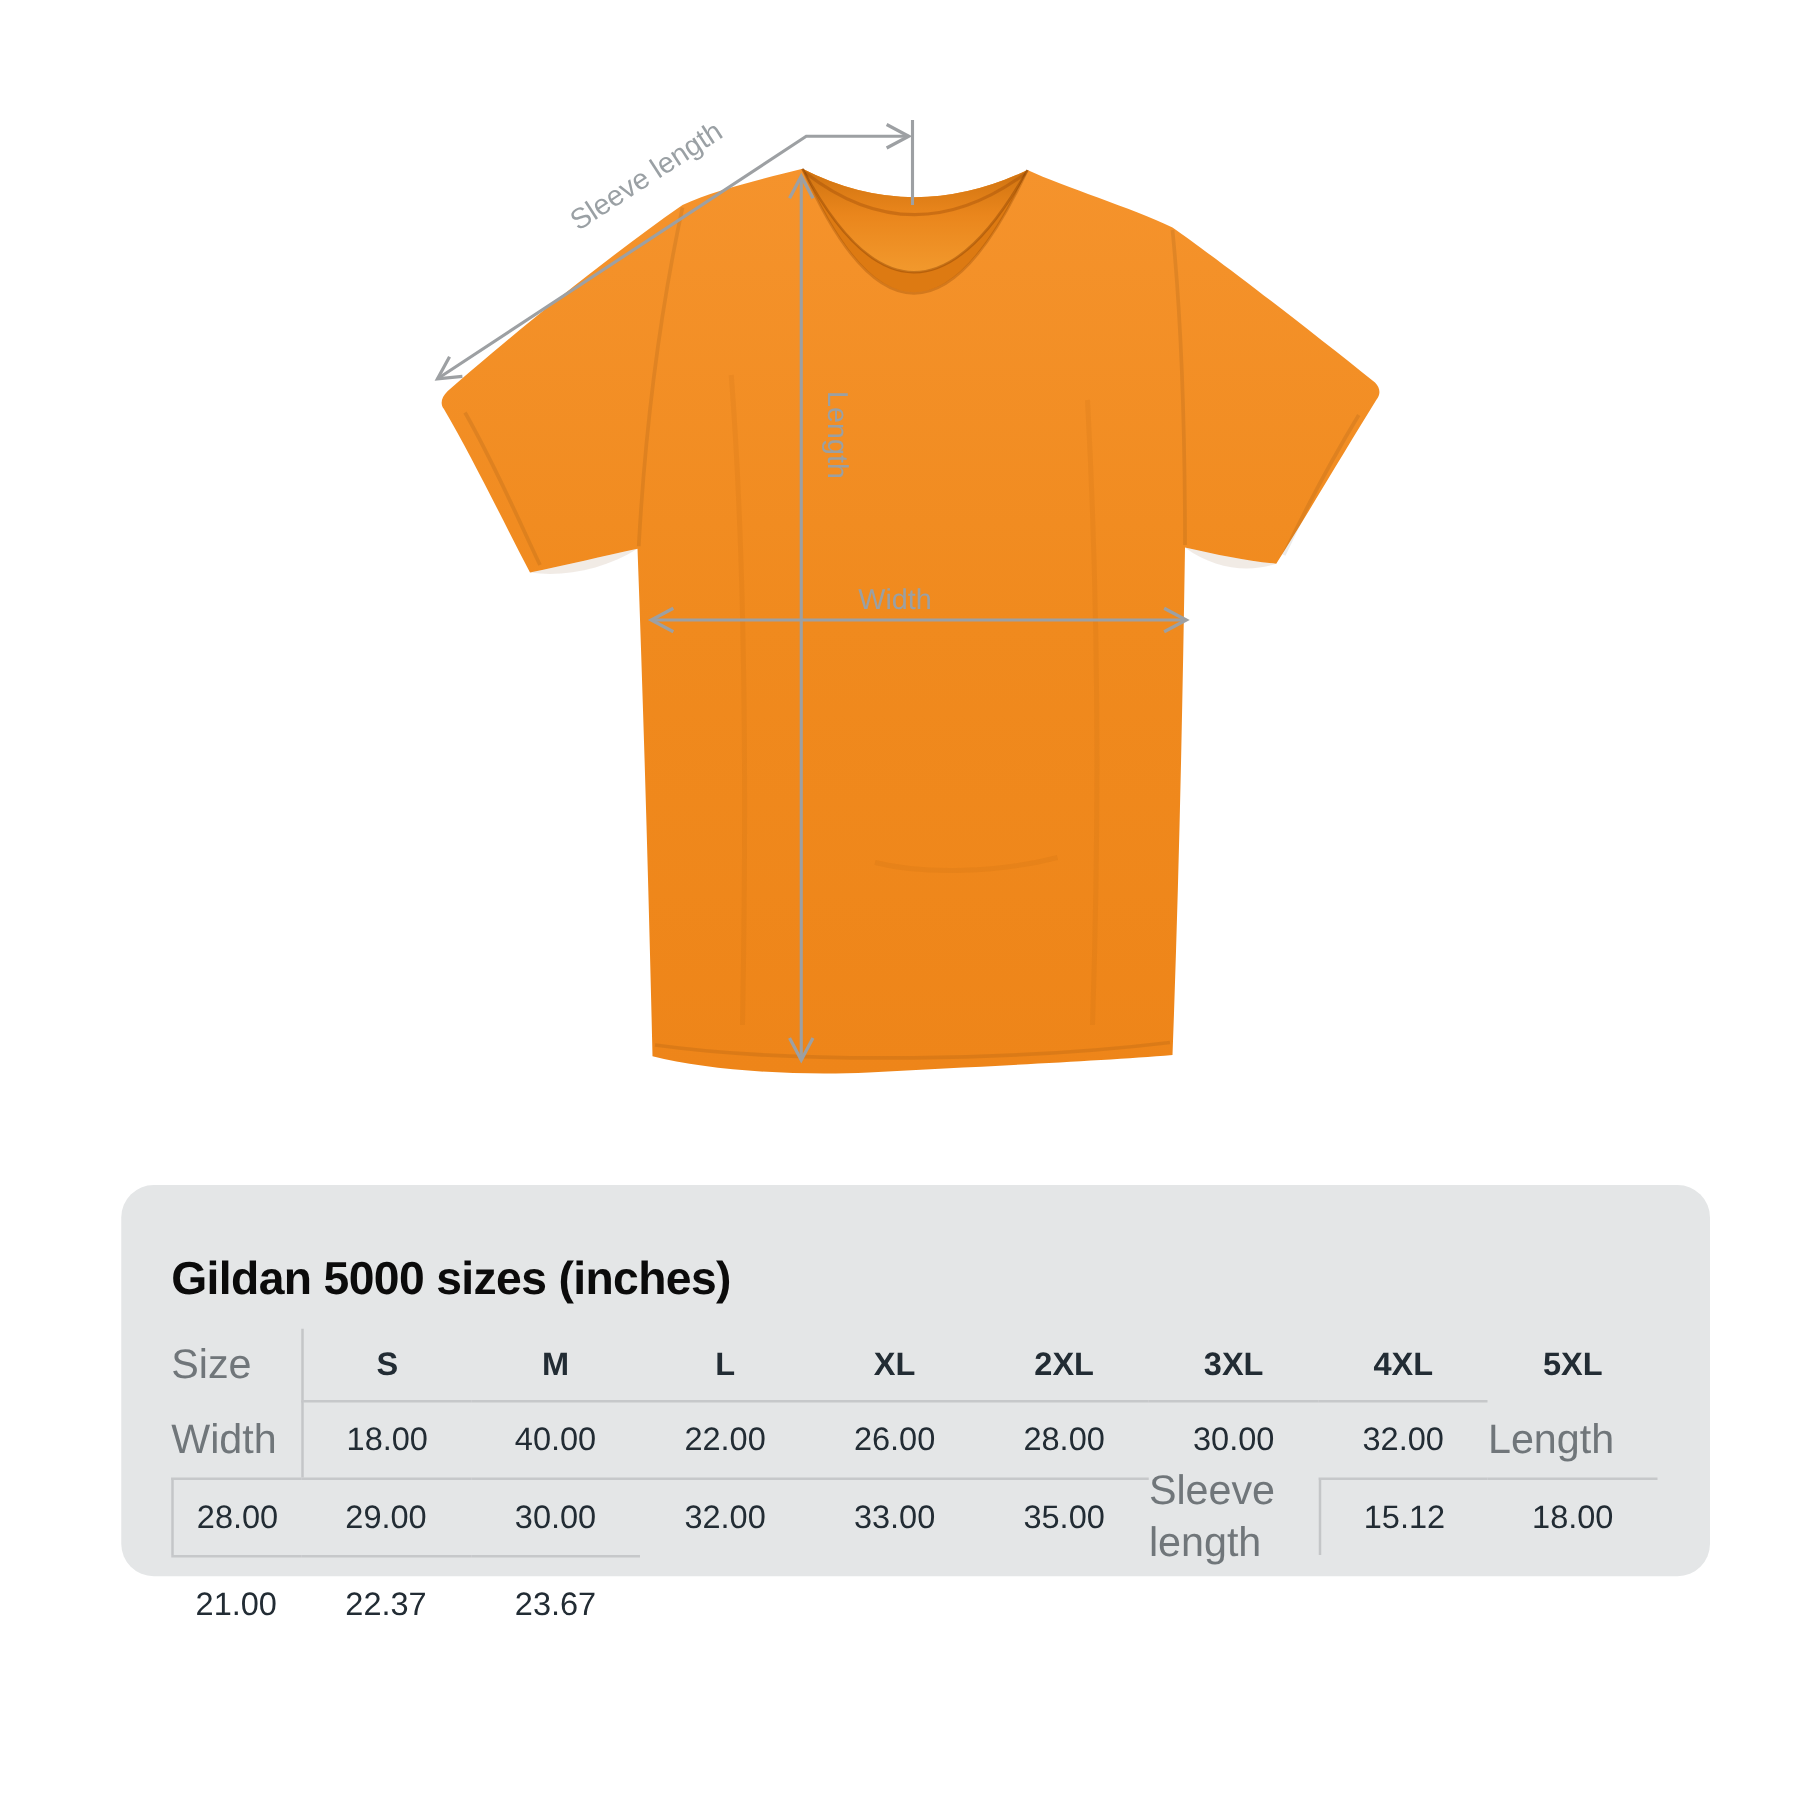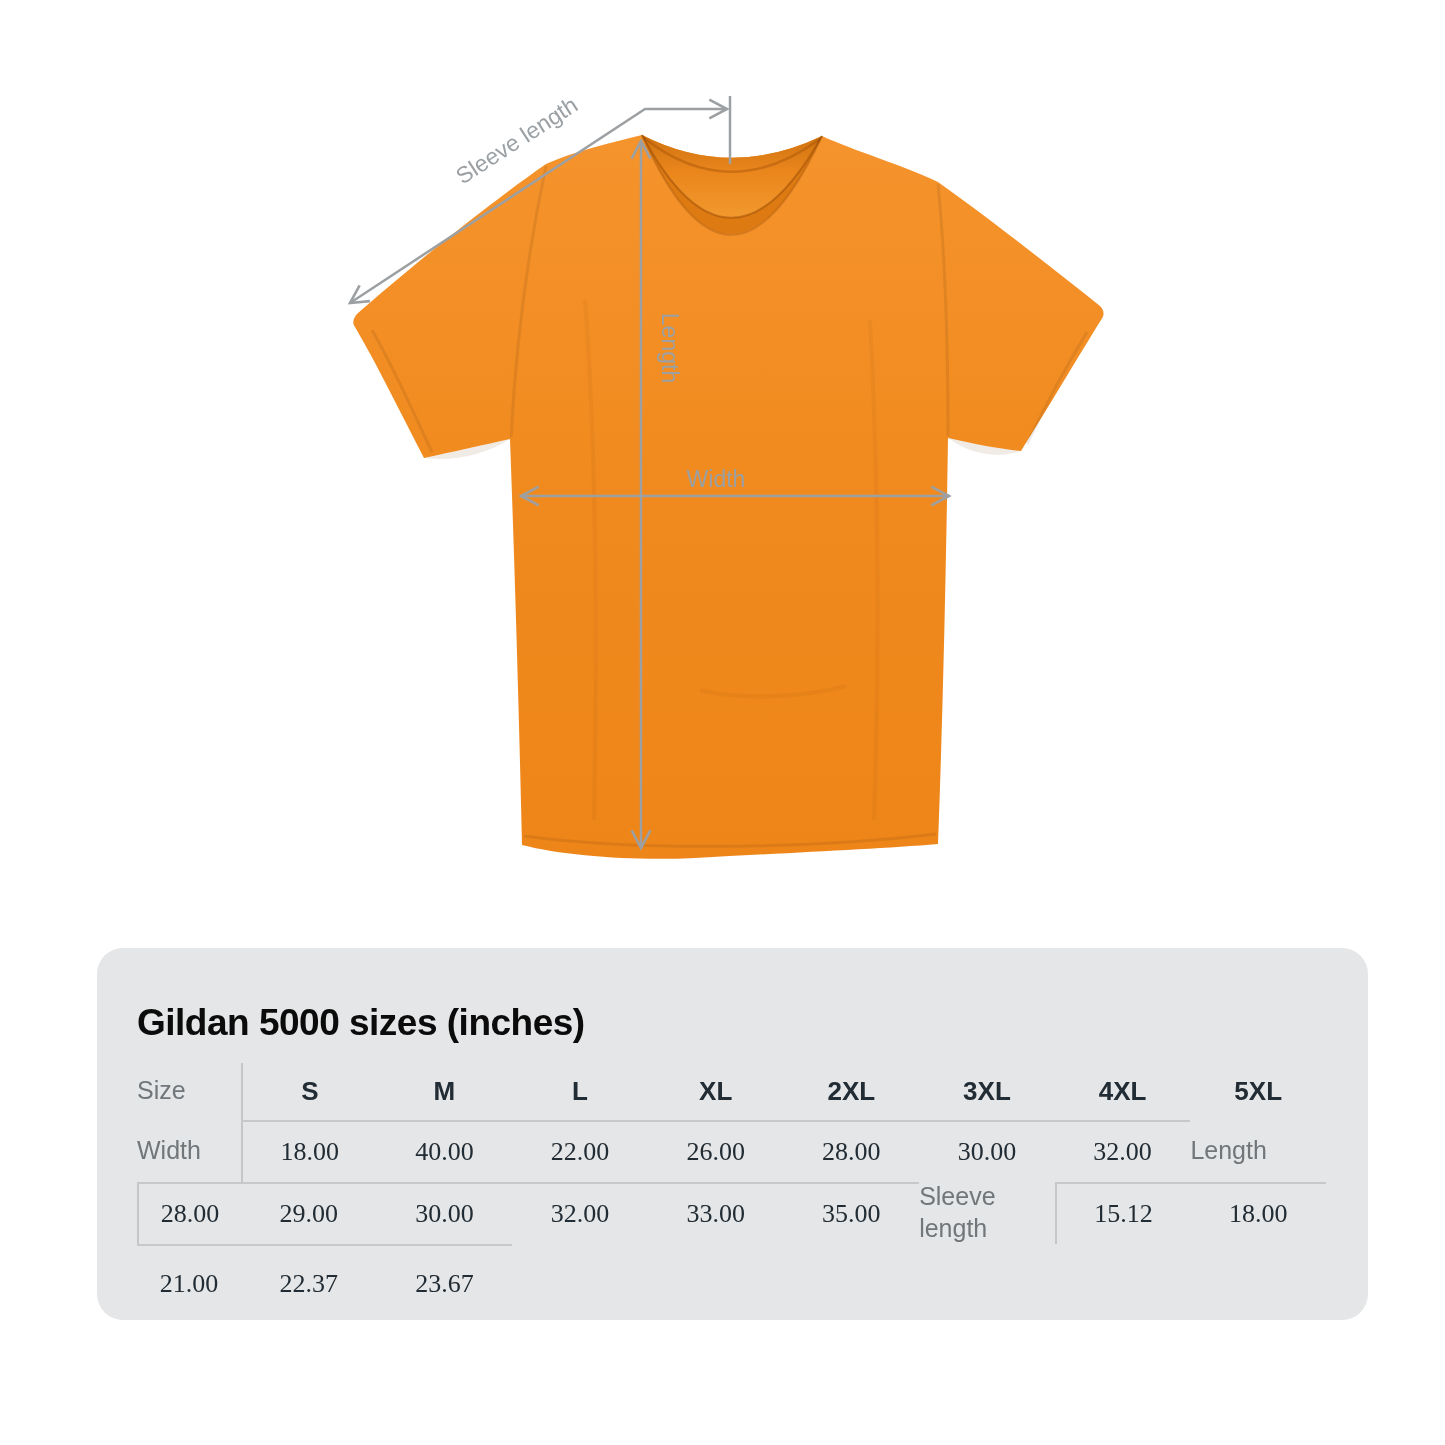--- a/index.html
+++ b/index.html
@@ -3,43 +3,43 @@
 <meta charset="utf-8">
 <style>
   html,body{margin:0;padding:0;background:#ffffff;}
   body{width:1445px;height:1445px;font-family:"Liberation Sans",sans-serif;overflow:hidden;}
   .stage{position:relative;width:1445px;height:1445px;background:#ffffff;}
   svg.diagram{position:absolute;left:0;top:0;display:block;}
   svg text{font-family:"Liberation Sans",sans-serif;}
 
   
   .card{
-    position:absolute;left:97px;top:948px;width:1271px;height:372px;
+    position:absolute;left:97px;top:948px;width:1271px;height:313px;
     background:#e4e6e7;border-radius:26px;box-sizing:border-box;
     padding:34px 42px 0 40px;
   }
   .card h2{
     margin:20px 0 0 0;font-size:37px;line-height:1.15;font-weight:700;
     color:#0b0b0b;letter-spacing:-0.5px;
   }
   .sizes-grid{
     margin-top:18px;
     display:grid;
     grid-template-columns:104px repeat(8,1fr);
     grid-template-rows:57px 62px 62px 78px;
   }
   .cell{
     display:flex;align-items:center;box-sizing:border-box;height:100%;
     font-size:26px;color:#222c34;
   }
   .cell.center{justify-content:center;text-align:center;}
-  .cell.glabel{color:#70767a;font-size:25px;line-height:1.25;justify-content:flex-start;}
+  .cell.glabel{color:#70767a;font-size:33px;line-height:1.25;justify-content:flex-start;}
   .cell.chead{font-weight:700;}
   .cell.first{border-left:2px solid #c4c6c8;}
-  .cell.rule{border-top:2px solid #c6c8ca;font-family:Liberation Serif, serif;}
+  .cell.rule{border-top:2px solid #c6c8ca;}
 </style>
 </head>
 <body>
 
 <div class="stage">
 
   <svg class="diagram" width="1445" height="945" viewBox="0 0 1445 945">
     <defs>
       <linearGradient id="tee" x1="0" y1="0" x2="0" y2="1">
         <stop offset="0" stop-color="#f5932c"></stop>

